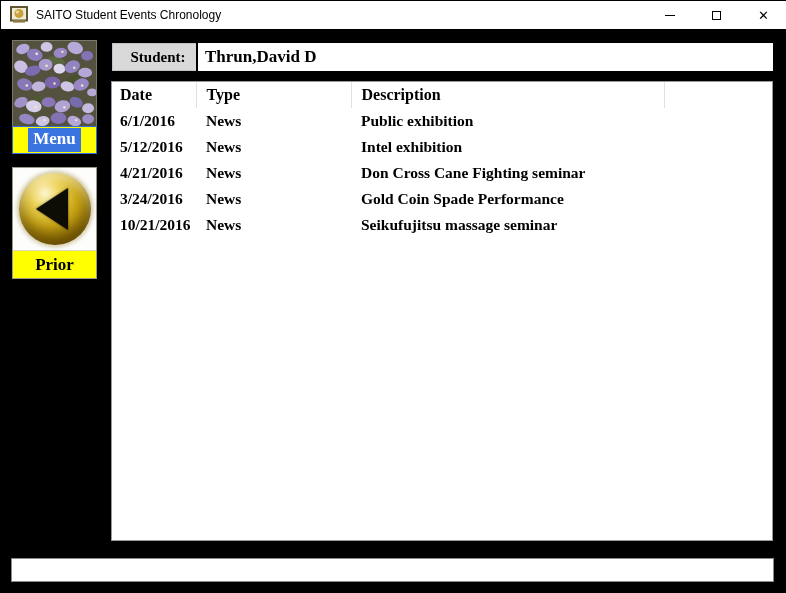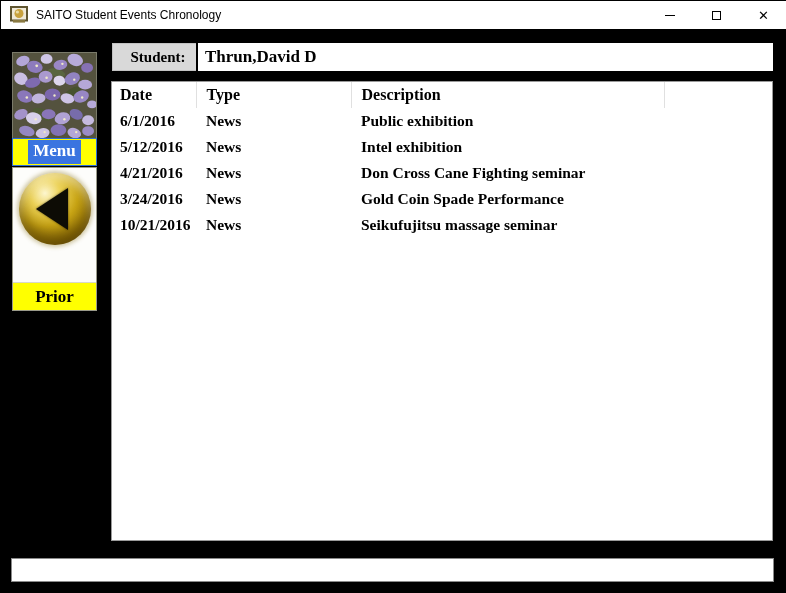--- a/index.html
+++ b/index.html
@@ -13,28 +13,28 @@
               border-bottom:2px solid #000; display:flex; align-items:center; }
   .app-icon { width:18px; height:18px; margin-left:9px; flex:0 0 auto; }
   .title-text { margin-left:8px; font-size:12px; color:#000; font-family:"Liberation Sans", sans-serif; }
   .win-controls { position:absolute; right:0; top:0; height:28px; display:flex; }
   .win-btn { width:47px; height:28px; display:flex; align-items:center; justify-content:center; cursor:default; }
   .glyph-min { width:10px; height:1px; background:#000; display:block; }
   .glyph-max { width:9px; height:9px; border:1px solid #000; display:block; }
   .glyph-close { font-size:13px; color:#000; line-height:1; font-family:"DejaVu Sans", sans-serif; }
 
   
-  .photo-menu-block { position:absolute; left:11px; top:39px; width:85px; height:115px;margin-top:12px; }
+  .photo-menu-block { position:absolute; left:11px; top:39px; width:85px; height:115px; }
   .wisteria { width:85px; height:87px; display:block; border:1px solid #7a7a6a; }
   .menu-btn { position:absolute; left:0; top:86px; width:85px; height:28px; background:#ffff00;
               border:1px solid #2f6fd8; display:flex; align-items:center; justify-content:center; }
   .menu-selection { background:#3a74e0; color:#fff; font-family:"Liberation Serif","DejaVu Serif",serif;
                     font-weight:700; font-size:17px; padding:0 5px 2px 5px; line-height:22px; }
 
-  .prior-btn { position:absolute; left:11px; top:166px; width:85px; height:144px; background:#fcfcfa;
+  .prior-btn { position:absolute; left:11px; top:166px; width:85px; height:112px; background:#fcfcfa;
                border:1px solid #9a9a8a; }
   .sphere-area { position:relative; width:83px; height:82px; background:#fdfdfb; display:flex;
                  align-items:center; justify-content:center; }
   .gold-sphere { width:72px; height:72px; border-radius:50%;
       background: radial-gradient(circle at 36% 28%, #fdf6cf 0%, #ecd257 22%, #c8a414 48%, #8f6e04 75%, #66510a 95%);
       box-shadow: 0 0 4px 2px rgba(150,130,50,.45), inset 0 -10px 14px rgba(70,50,0,.55), inset 0 6px 8px rgba(255,250,220,.55);
       display:flex; align-items:center; justify-content:center; }
   .back-triangle { width:0; height:0; border-top:21px solid transparent; border-bottom:21px solid transparent;
                    border-right:32px solid #0d0c05; margin-right:6px; filter:drop-shadow(0 0 1px rgba(0,0,0,.6)); }
   .prior-label { position:absolute; left:0; bottom:0; width:83px; height:28px; background:#ffff00;

